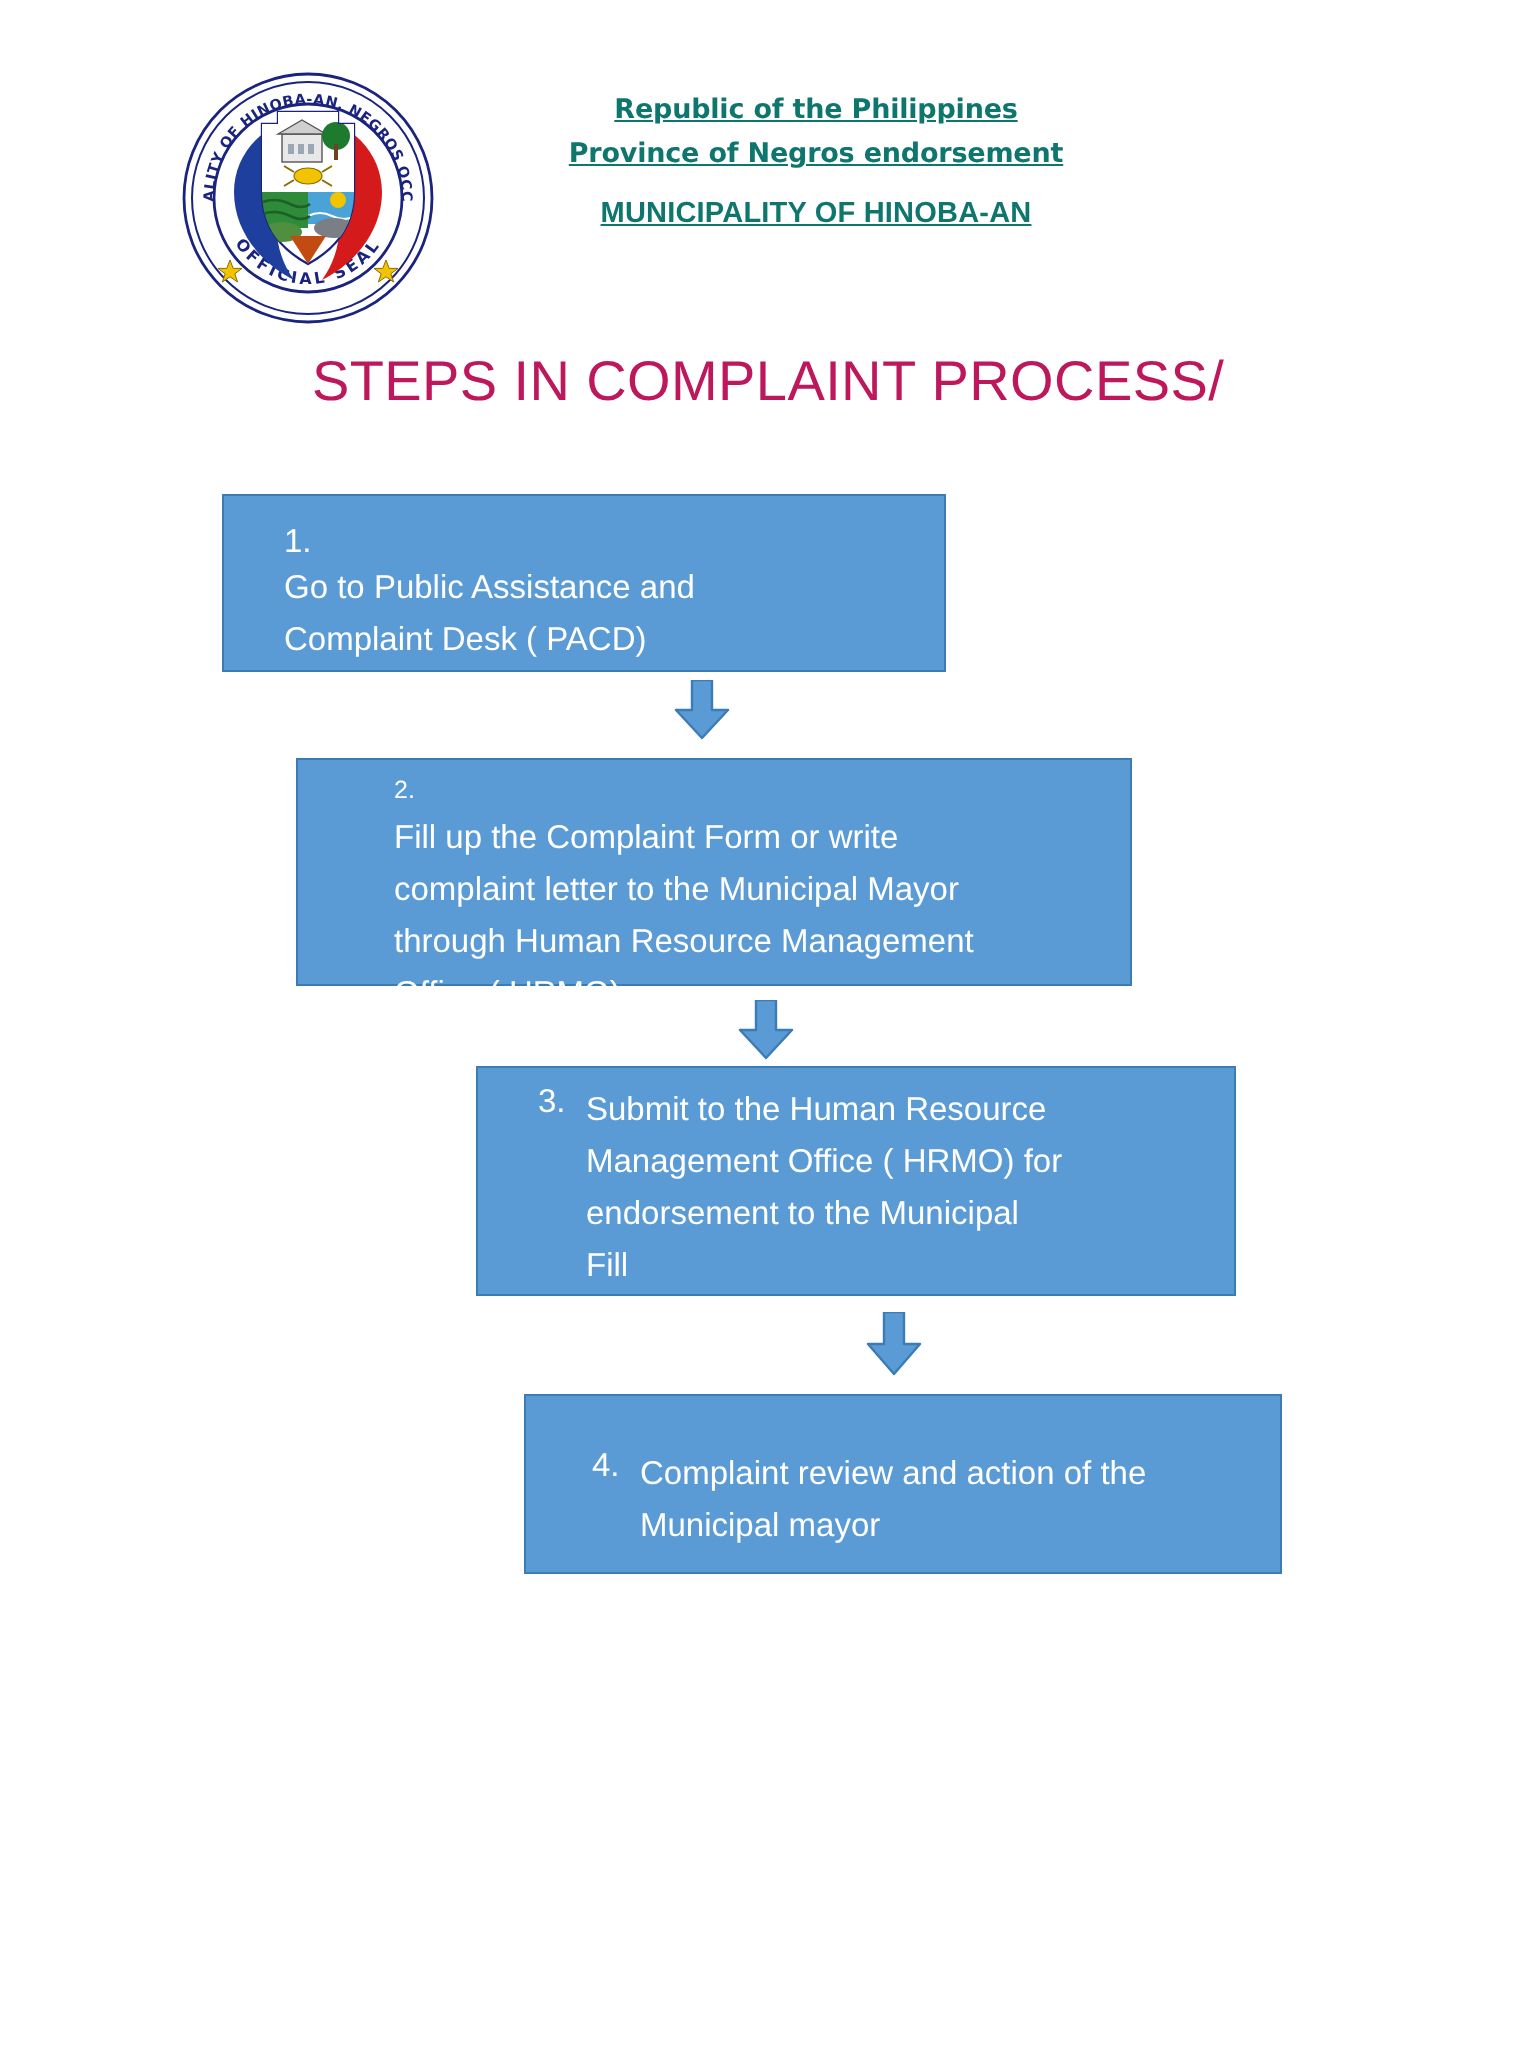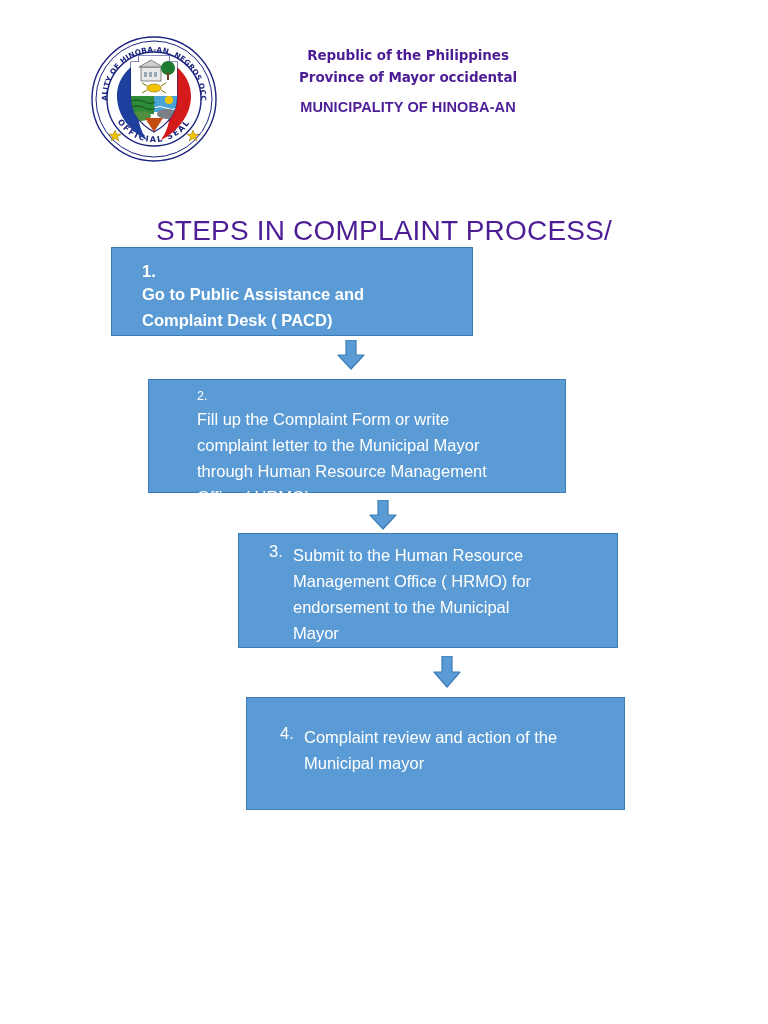--- a/index.html
+++ b/index.html
@@ -45,45 +45,45 @@
     left: 238px;
     top: 12px;
     width: 340px;
     text-align: center;
   }
   .hdr-line {
     font-family: "DejaVu Sans", sans-serif;
     font-size: 13.5px;
     font-weight: bold;
     line-height: 22px;
-    color: #4c1d95;
+    color: #0f766e;
     letter-spacing: -0.1px;
     white-space: nowrap;
+    text-decoration: underline;
   }
   .hdr-line.strong {
     font-family: "Liberation Sans", sans-serif;
     font-size: 14.5px;
     font-weight: bold;
     letter-spacing: 0.1px;
     margin-top: 8px;
   }
 
   
   .doc-title {
     position: absolute;
     left: 0;
     top: 175px;
     width: 768px;
     text-align: center;
     font-family: "Liberation Sans", sans-serif;
     font-size: 28px;
     font-weight: normal;
     letter-spacing: 0.2px;
-    color: #4c1d95;
-    margin-top: 40px;
+    color: #be185d;
   }
 
   
   .flow-box {
     position: absolute;
     background: #5B9BD5;
     border: 1px solid #3C7CB5;
     box-sizing: border-box;
     color: #FFFFFF;
   }
@@ -95,39 +95,39 @@
     color: #FFFFFF;
     white-space: pre-line;
   }
   .num {
     display: inline-block;
     font-family: "Liberation Sans", sans-serif;
     color: #FFFFFF;
   }
 
   
-  #box-1 { left: 111px; top: 247px; width: 362px; height: 89px; font-weight: bold; }
+  #box-1 { left: 111px; top: 247px; width: 362px; height: 89px; }
   #box-1 .pad { position: absolute; left: 30px; top: 14px; right: 8px; }
   #box-1 .num { font-size: 16.5px; width: 24px; }
   #box-1 .body { display: inline-block; vertical-align: top; width: 300px; }
 
   
   #box-2 { left: 148px; top: 379px; width: 418px; height: 114px; }
   #box-2 .pad { position: absolute; left: 48px; top: 8px; right: 8px; }
   #box-2 .num { font-size: 12.5px; width: 24px; position: relative; top: -2px; }
   #box-2 .body { display: inline-block; vertical-align: top; width: 350px; }
 
   
   #box-3 { left: 238px; top: 533px; width: 380px; height: 115px; }
   #box-3 .pad { position: absolute; left: 30px; top: 8px; right: 8px; }
   #box-3 .num { font-size: 16.5px; width: 24px; }
   #box-3 .body { display: inline-block; vertical-align: top; width: 310px; }
 
   
-  #box-4 { left: 246px; top: 697px; width: 379px; height: 113px; }
+  #box-4 { left: 262px; top: 697px; width: 379px; height: 90px; }
   #box-4 .pad { position: absolute; left: 33px; top: 26px; right: 8px; }
   #box-4 .num { font-size: 16.5px; width: 24px; }
   #box-4 .body { display: inline-block; vertical-align: top; width: 310px; }
 
   
   .arrow {
     position: absolute;
   }
   #arrow-1 { left: 335px; top: 340px; width: 32px; height: 30px; }
   #arrow-2 { left: 367px; top: 500px; width: 32px; height: 30px; }
@@ -199,21 +199,21 @@
             <ellipse cx="52" cy="82" rx="10" ry="5" fill="#4f8f3f"></ellipse>
 
             <path d="M56,84 L65,98 L74,84 Z" fill="#C24B12"></path>
           </g>
         </g>
       </svg>
     </div>
 
     <div class="header-text">
       <div class="hdr-line">Republic of the Philippines</div>
-      <div class="hdr-line">Province of Mayor occidental</div>
+      <div class="hdr-line">Province of Negros endorsement</div>
       <div class="hdr-line strong">MUNICIPALITY OF HINOBA-AN</div>
     </div>
   </div>
 
   <div class="doc-title">STEPS IN COMPLAINT PROCESS/</div>
 
   <div class="flow-box" id="box-1">
     <div class="pad">
       <span class="num">1.</span><span class="inner body">Go to Public Assistance and
 Complaint Desk ( PACD)</span>
@@ -227,21 +227,21 @@
 through Human Resource Management
 Office ( HRMO)</span>
     </div>
   </div>
 
   <div class="flow-box" id="box-3">
     <div class="pad">
       <span class="num">3.</span><span class="inner body">Submit to the Human Resource
 Management Office ( HRMO) for
 endorsement to the Municipal
-Mayor</span>
+Fill</span>
     </div>
   </div>
 
   <div class="flow-box" id="box-4">
     <div class="pad">
       <span class="num">4.</span><span class="inner body">Complaint review and action of the
 Municipal mayor</span>
     </div>
   </div>
 

